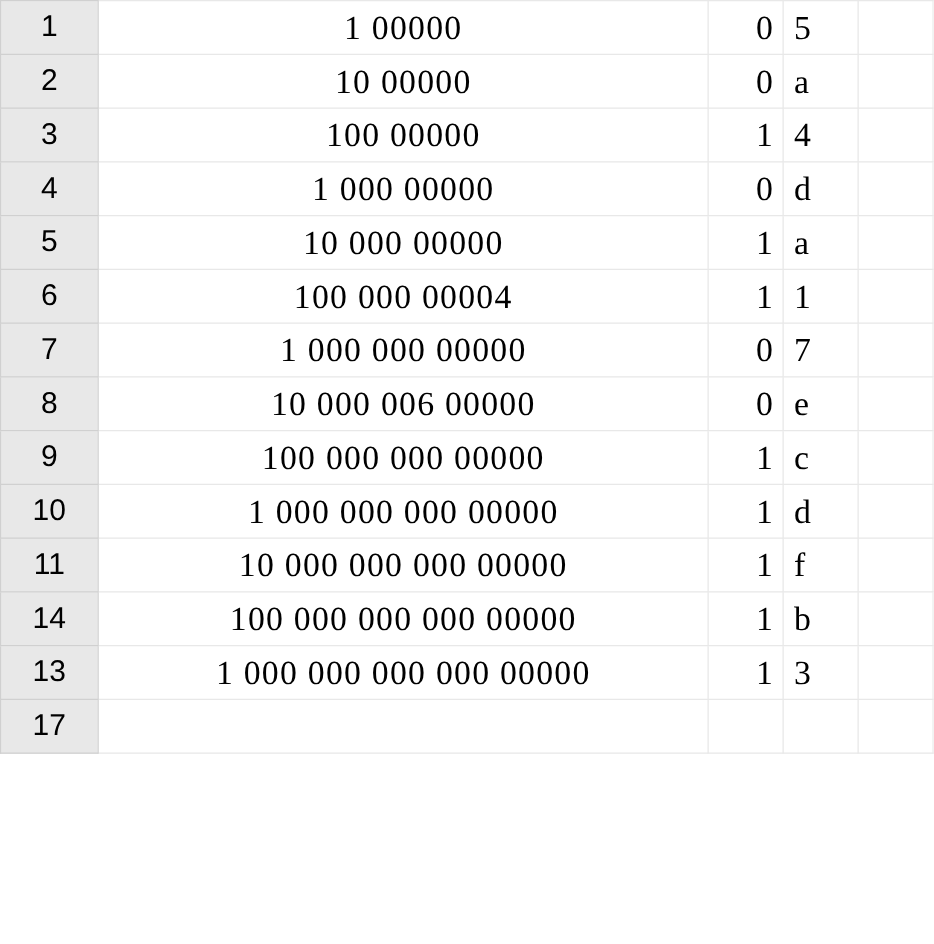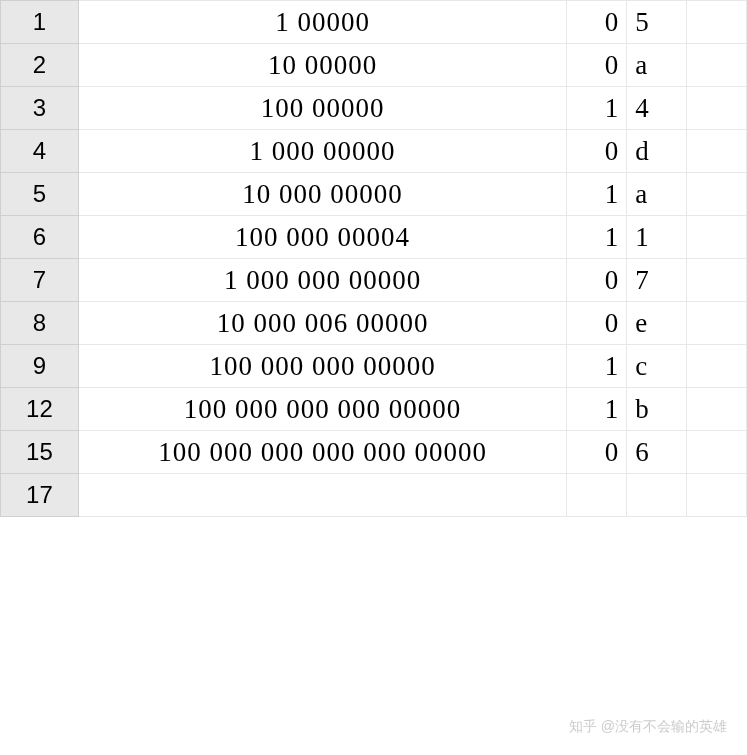--- a/index.html
+++ b/index.html
@@ -137,37 +137,50 @@
       <div class="cell col-d"></div>
     </div>
     <div class="row">
       <div class="row-header">9</div>
       <div class="cell col-a">100 000 000 00000</div>
       <div class="cell col-b">1</div>
       <div class="cell col-c">c</div>
       <div class="cell col-d"></div>
     </div>
     <div class="row">
-      <div class="row-header">12</div>
+      <div class="row-header">10</div>
+      <div class="cell col-a">1 000 000 000 00000</div>
+      <div class="cell col-b">1</div>
+      <div class="cell col-c">d</div>
+      <div class="cell col-d"></div>
+    </div>
+    <div class="row">
+      <div class="row-header">11</div>
+      <div class="cell col-a">10 000 000 000 00000</div>
+      <div class="cell col-b">1</div>
+      <div class="cell col-c">f</div>
+      <div class="cell col-d"></div>
+    </div>
+    <div class="row">
+      <div class="row-header">14</div>
       <div class="cell col-a">100 000 000 000 00000</div>
       <div class="cell col-b">1</div>
       <div class="cell col-c">b</div>
       <div class="cell col-d"></div>
     </div>
     <div class="row">
-      <div class="row-header">15</div>
-      <div class="cell col-a">100 000 000 000 000 00000</div>
-      <div class="cell col-b">0</div>
-      <div class="cell col-c">6</div>
+      <div class="row-header">13</div>
+      <div class="cell col-a">1 000 000 000 000 00000</div>
+      <div class="cell col-b">1</div>
+      <div class="cell col-c">3</div>
       <div class="cell col-d"></div>
     </div>
     <div class="row">
       <div class="row-header">17</div>
       <div class="cell col-a"></div>
       <div class="cell col-b"></div>
       <div class="cell col-c"></div>
       <div class="cell col-d"></div>
     </div>
   </div>
 
 <div class="watermark">
-  <div>知乎 @没有不会输的英雄</div>
 </div>
 
 </body></html>

